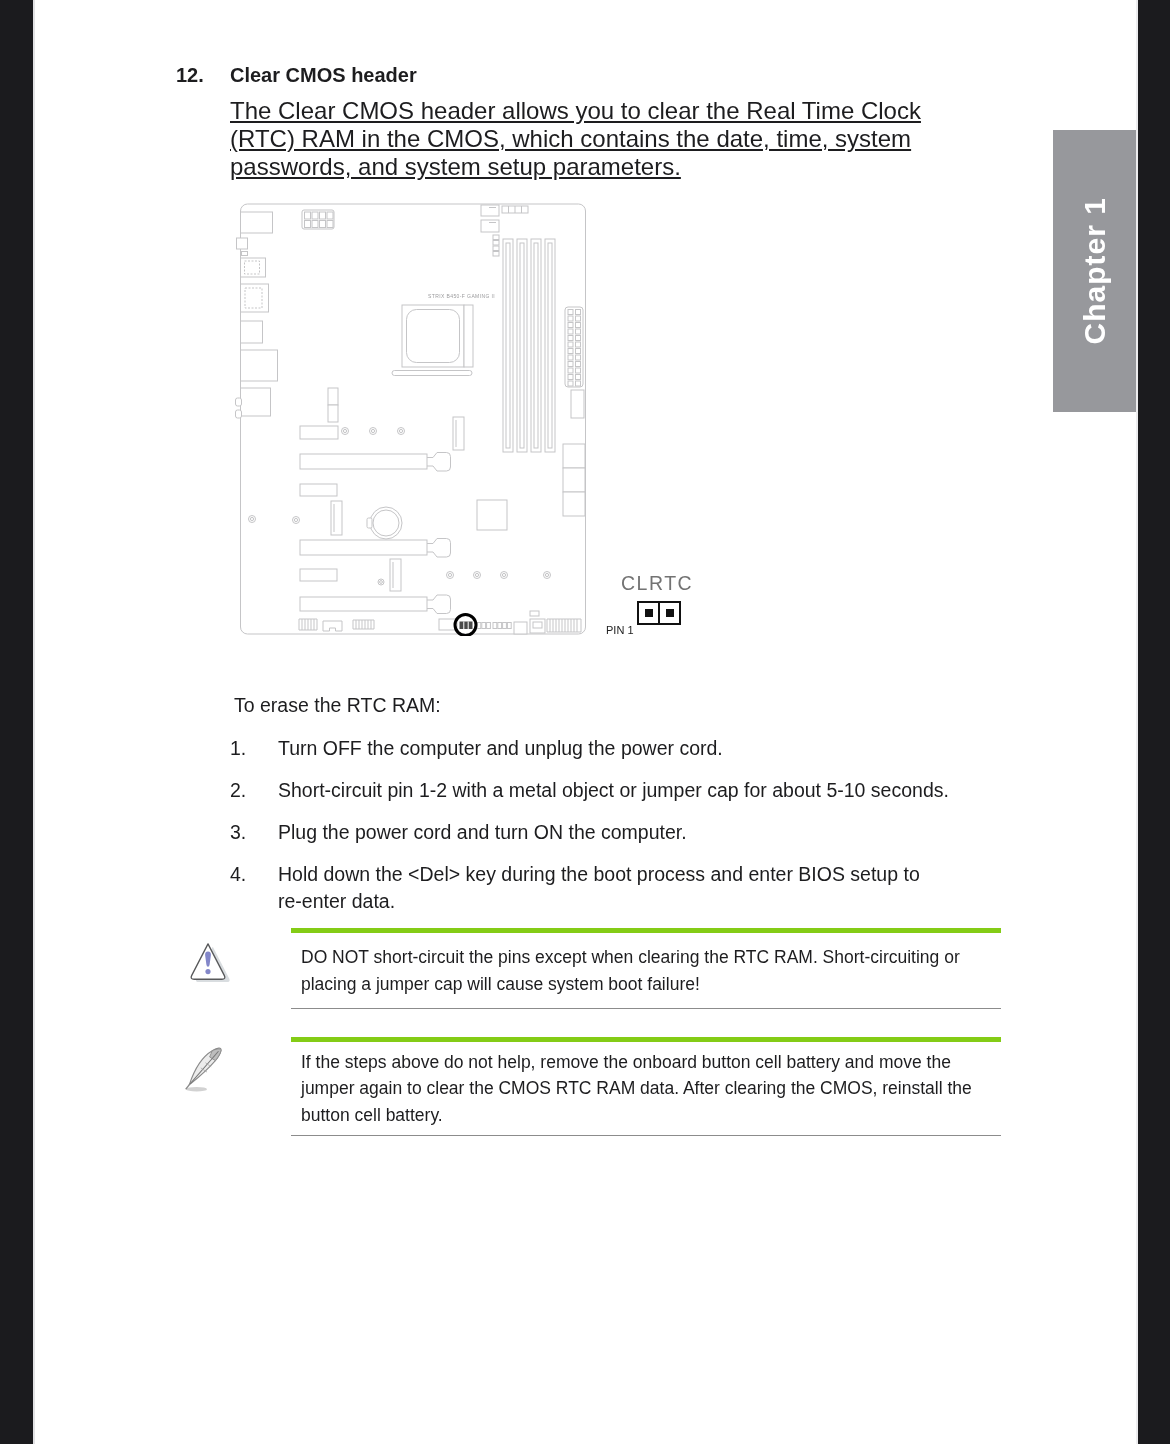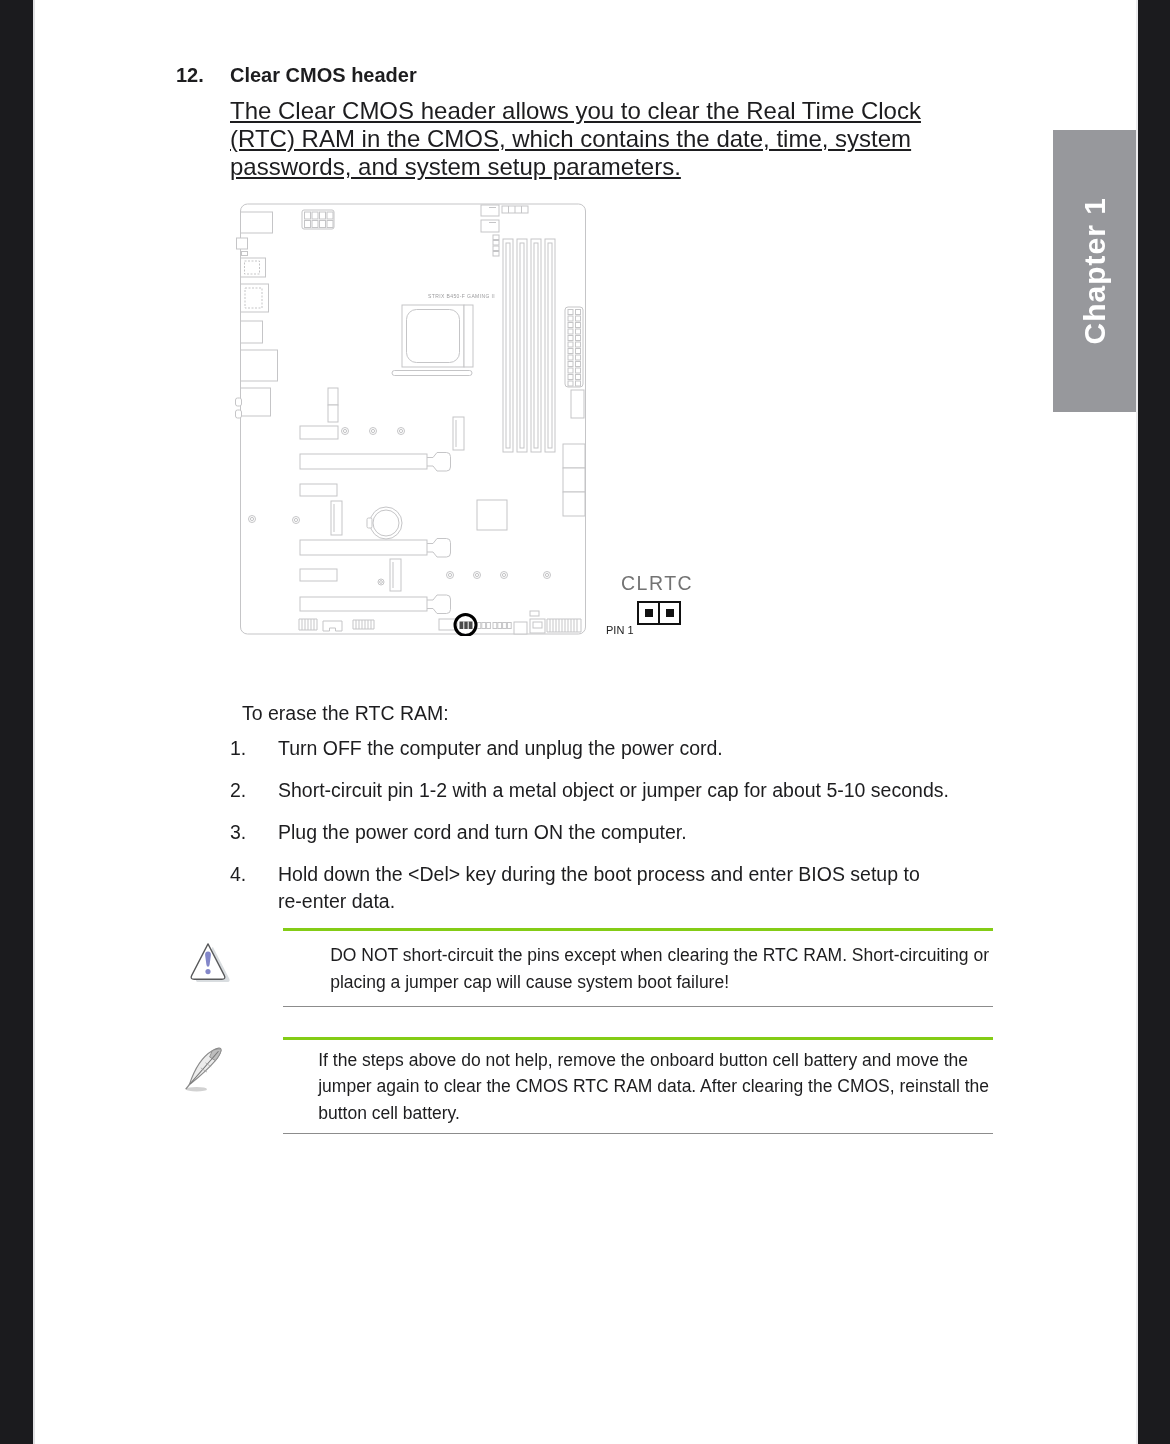--- a/index.html
+++ b/index.html
@@ -15,26 +15,26 @@
   .sec-num{display:inline-block;width:54px;}
   .sec-title{display:inline;}
   .intro{position:absolute;left:230px;top:97px;width:760px;margin:0;font-size:24px;line-height:28px;text-decoration:underline;}
   .board{position:absolute;left:234px;top:202px;width:352px;height:434px;}
   .clrtc-label{position:absolute;left:621px;top:572px;font-size:19.5px;letter-spacing:1.5px;color:#737373;}
   .jumper{position:absolute;left:637px;top:601px;width:40px;height:20px;border:2px solid #111;display:flex;}
   .jumper .cell{flex:1;display:flex;align-items:center;justify-content:center;}
   .jumper .cell:first-child{border-right:2px solid #111;}
   .jumper .pin{width:8px;height:8px;background:#111;}
   .pin1{position:absolute;left:606px;top:624px;font-size:11px;color:#222;}
-  .lead{position:absolute;left:230px;top:690px;margin:12px;font-size:19.5px;}
+  .lead{position:absolute;left:230px;top:690px;margin:4px;font-size:19.5px;}
   .step{position:absolute;left:230px;font-size:19.5px;line-height:27px;}
   .step .num{display:inline-block;width:48px;vertical-align:top;}
   .step .txt{display:inline-block;width:745px;vertical-align:top;white-space:pre-wrap;}
-  .callout{position:absolute;left:283px;width:710px;border-top:3px solid #84cc16;border-bottom:1px solid #8c8c8c;
-        display:flex;align-items:center;justify-content:flex-end;}
+  .callout{position:absolute;left:291px;width:710px;border-top:5px solid #84cc16;border-bottom:1px solid #8c8c8c;
+        display:flex;align-items:center;}
   .callout p{margin:0;padding:10px 4px 10px 10px;font-size:17.5px;line-height:26.5px;white-space:pre-wrap;}
   .warn-box{top:928px;height:75px;}
   .note-box{top:1037px;height:93px;}
   .icon-warn{position:absolute;left:186px;top:936px;width:44px;height:52px;}
   .icon-note{position:absolute;left:181px;top:1044px;width:50px;height:52px;}
 </style>
 </head>
 <body>
 
 <div class="page">

